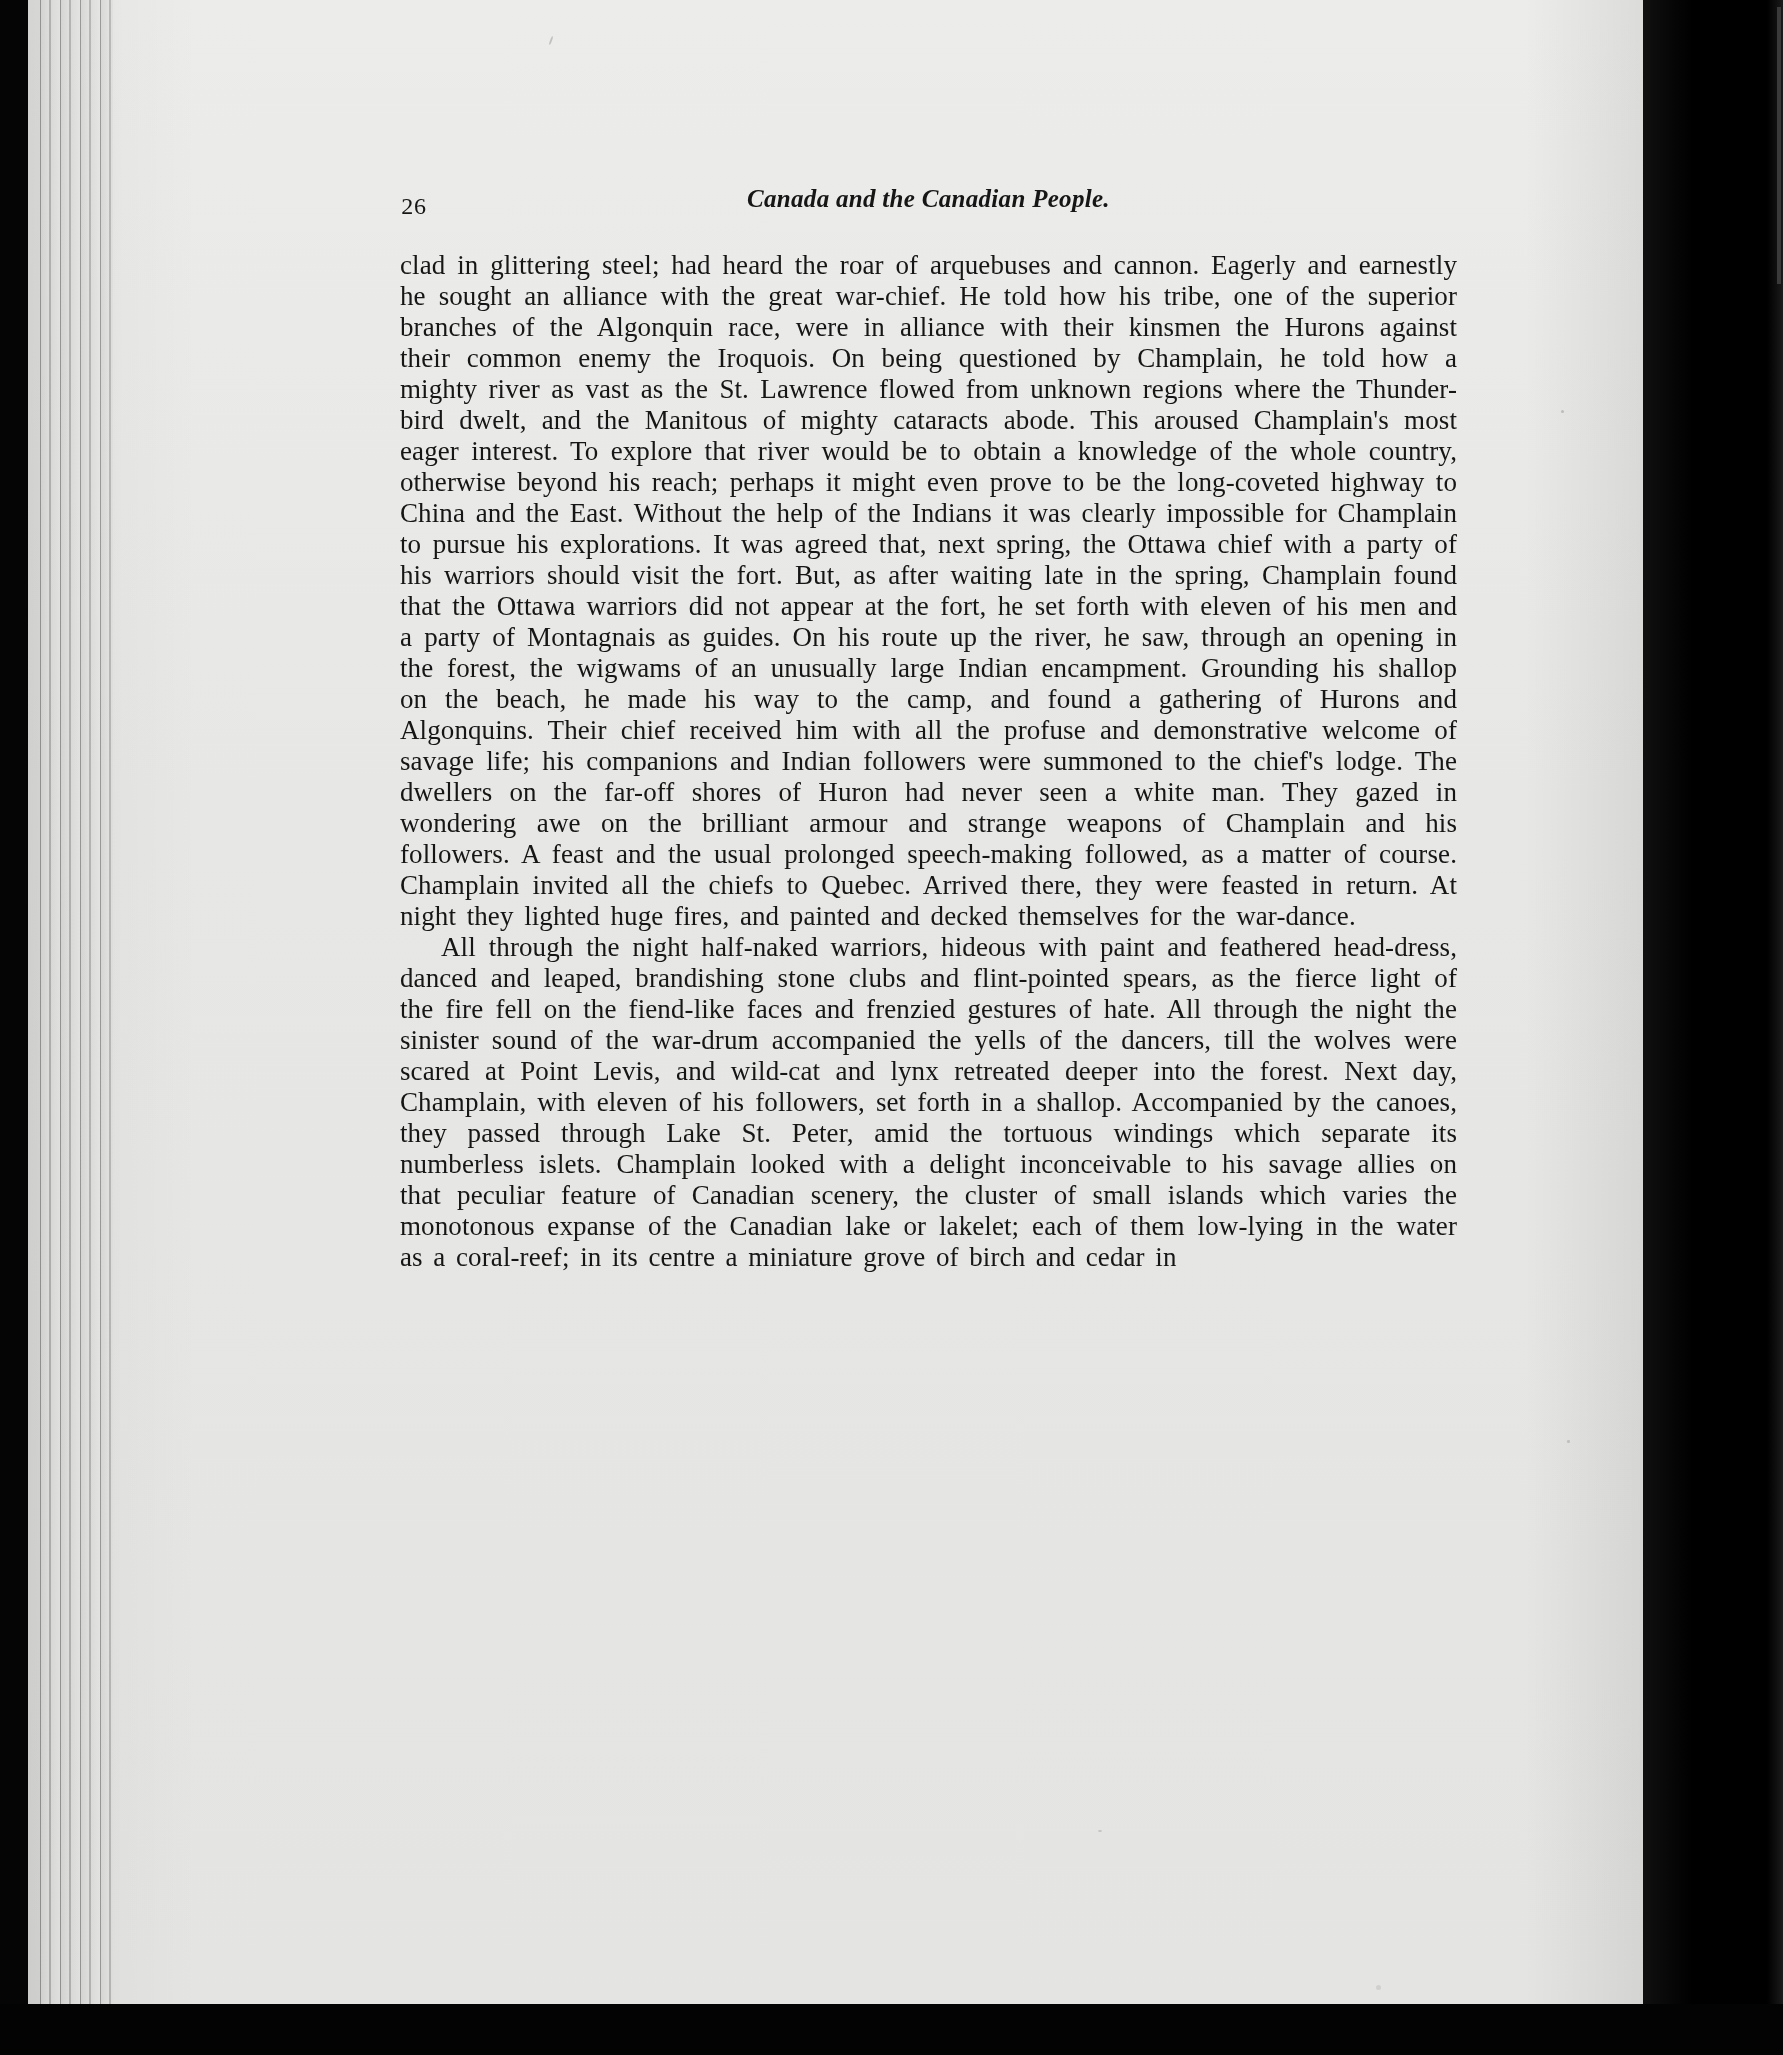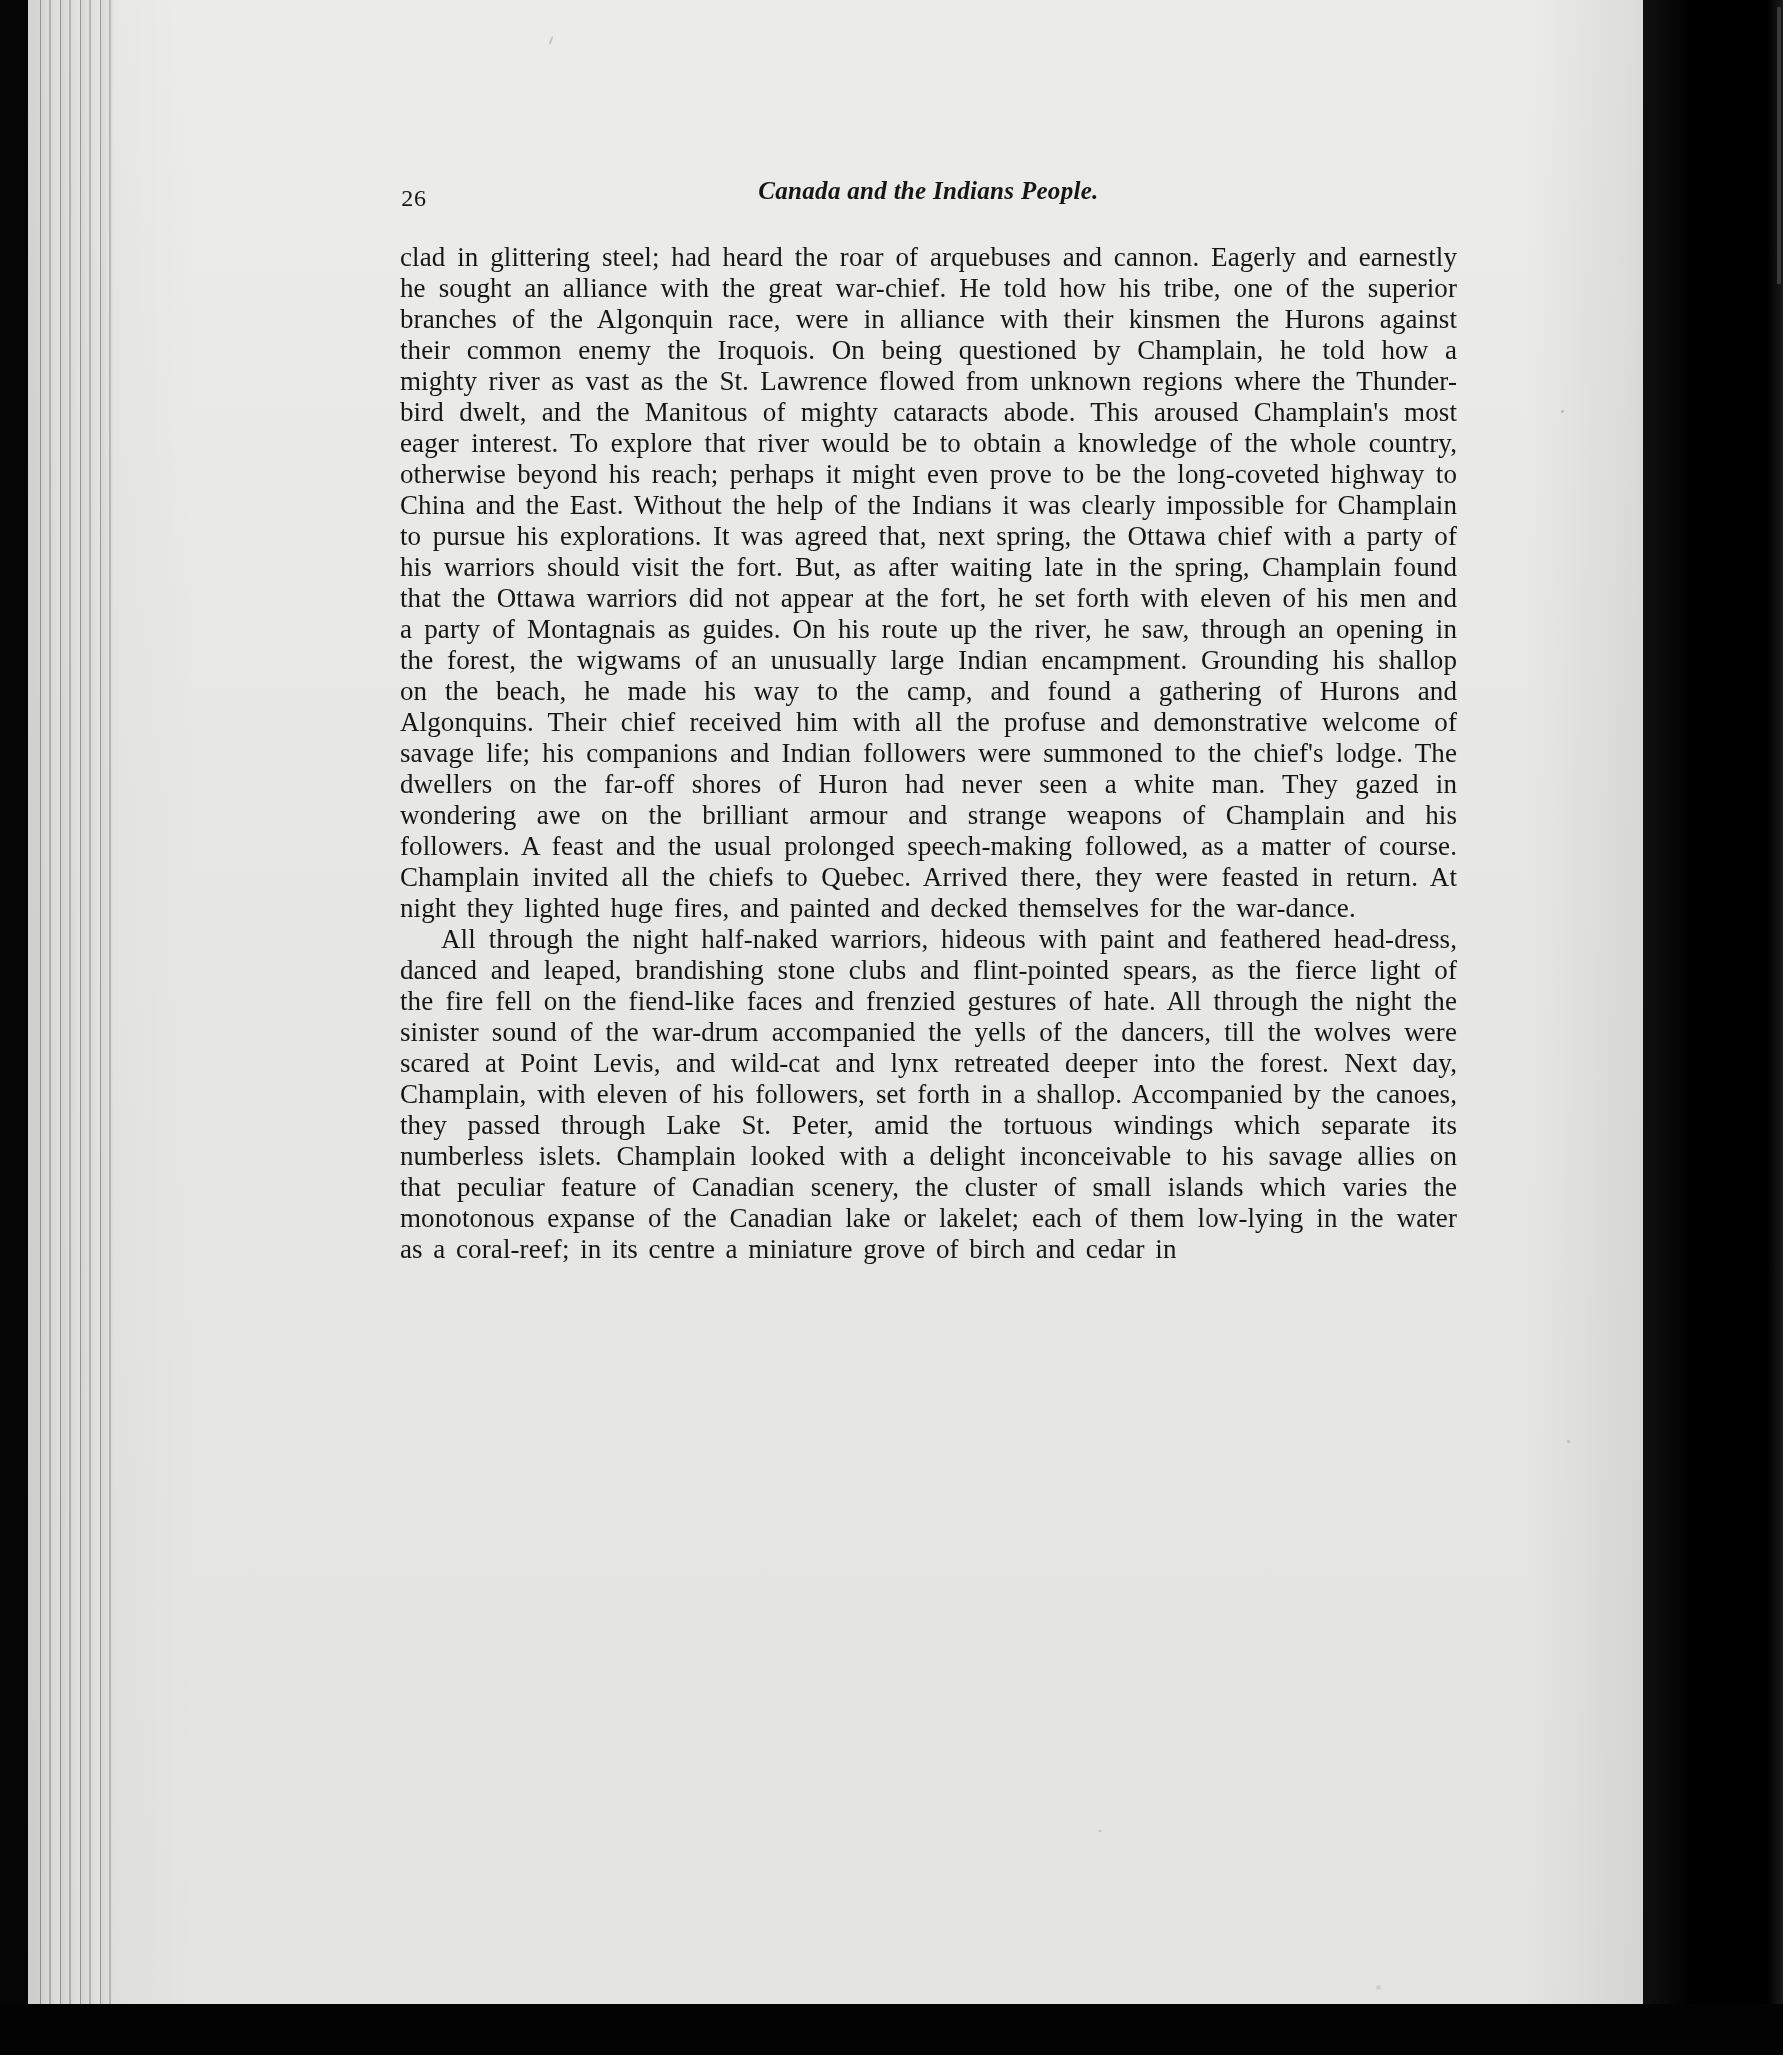--- a/index.html
+++ b/index.html
@@ -75,20 +75,21 @@
   #text-col {
     position: absolute;
     left: 372px;
     top: 177px;
     width: 1057px;
   }
   #page-header {
     position: relative;
     height: 46px;
     margin-bottom: 18.5px;
+    margin-top: 8px;
   }
   #page-number {
     position: absolute;
     left: 1.3px;
     top: 8px;
     font-size: 24px;
     letter-spacing: 0.7px;
   }
   #running-title {
     text-align: center;
@@ -125,21 +126,21 @@
 
 <div id="scan">
 
   <div id="paper">
     <div id="binding-edges"></div>
 
     <div id="text-col">
 
       <div id="page-header">
         <span id="page-number">26</span>
-        <div id="running-title">Canada and the Indians People.</div>
+        <div id="running-title">Canada and the Canadian People.</div>
       </div>
 
       <p class="body-para">clad in glittering steel; had heard the roar of arquebuses and cannon. Eagerly and earnestly he sought an alliance with the great war-chief. He told how his tribe, one of the superior branches of the Algonquin race, were in alliance with their kinsmen the Hurons against their common enemy the Iroquois. On being questioned by Champlain, he told how a mighty river as vast as the St. Lawrence flowed from unknown regions where the Thunder-bird dwelt, and the Manitous of mighty cataracts abode. This aroused Champlain's most eager interest. To explore that river would be to obtain a knowledge of the whole country, otherwise beyond his reach; perhaps it might even prove to be the long-coveted highway to China and the East. Without the help of the Indians it was clearly impossible for Champlain to pursue his explorations. It was agreed that, next spring, the Ottawa chief with a party of his warriors should visit the fort. But, as after waiting late in the spring, Champlain found that the Ottawa warriors did not appear at the fort, he set forth with eleven of his men and a party of Montagnais as guides. On his route up the river, he saw, through an opening in the forest, the wigwams of an unusually large Indian encampment. Grounding his shallop on the beach, he made his way to the camp, and found a gathering of Hurons and Algonquins. Their chief received him with all the profuse and demonstrative welcome of savage life; his companions and Indian followers were summoned to the chief's lodge. The dwellers on the far-off shores of Huron had never seen a white man. They gazed in wondering awe on the brilliant armour and strange weapons of Champlain and his followers. A feast and the usual prolonged speech-making followed, as a matter of course. Champlain invited all the chiefs to Quebec. Arrived there, they were feasted in return. At night they lighted huge fires, and painted and decked themselves for the war-dance.</p>
 
       <p class="body-para indented">All through the night half-naked warriors, hideous with paint and feathered head-dress, danced and leaped, brandishing stone clubs and flint-pointed spears, as the fierce light of the fire fell on the fiend-like faces and frenzied gestures of hate. All through the night the sinister sound of the war-drum accompanied the yells of the dancers, till the wolves were scared at Point Levis, and wild-cat and lynx retreated deeper into the forest. Next day, Champlain, with eleven of his followers, set forth in a shallop. Accompanied by the canoes, they passed through Lake St. Peter, amid the tortuous windings which separate its numberless islets. Champlain looked with a delight inconceivable to his savage allies on that peculiar feature of Canadian scenery, the cluster of small islands which varies the monotonous expanse of the Canadian lake or lakelet; each of them low-lying in the water as a coral-reef; in its centre a miniature grove of birch and cedar in</p>
 
     </div>
 
     <div class="smudge" id="smudge-1"></div>
     <div class="smudge" id="smudge-2"></div>

